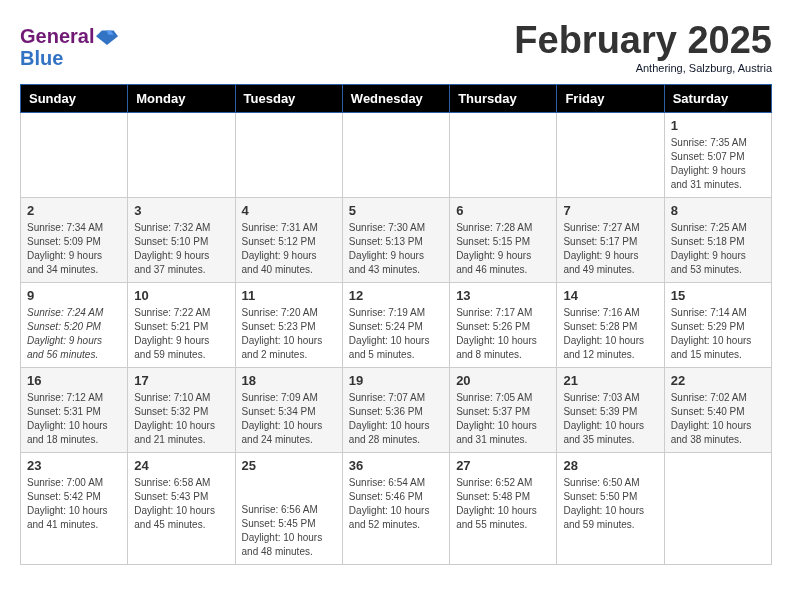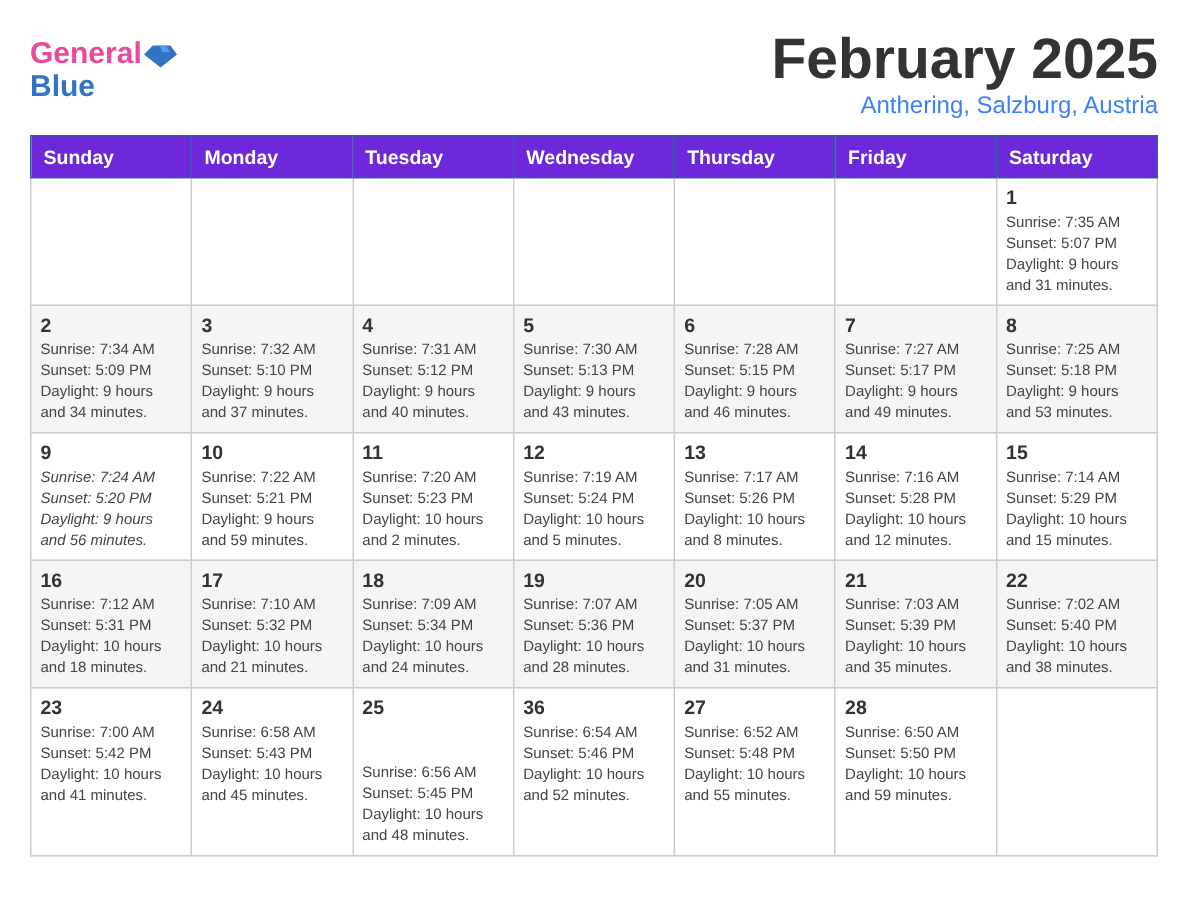--- a/index.html
+++ b/index.html
@@ -25,22 +25,22 @@
     .title-block {
       text-align: right;
     }
     .month-title {
       font-size: 38px;
       font-weight: bold;
       color: #333;
       line-height: 1.1;
     }
     .subtitle {
-      font-size: 16px;
-      color: #3b82f6;
+      font-size: 11px;
+      color: #0f172a;
     }
     .calendar {
       width: 100%;
       border-collapse: collapse;
       border: 1px solid #ccc;
     }
     .calendar th {
       background: #3373c4;
       color: #fff;
       text-align: left;
@@ -73,31 +73,31 @@
     .empty {
       background: #f9f9f9;
     }
     tr:nth-child(odd) td {
       background: #fff;
     }
     tr:nth-child(even) td {
       background: #f5f5f5;
     }
     .calendar thead tr th {
-      background: #6d28d9;
+      background: #000000;
     }
   </style>
 </head>
 <body>
 
 <div class="header">
   <div class="logo">
     <div>
       <div style="display:flex; align-items:center;">
-        <span class="logo-general" style="font-size:20px;font-weight:bold;color:#ec4899;">General</span>
+        <span class="logo-general" style="font-size:20px;font-weight:bold;color:#701a75;">General</span>
         <svg width="22" height="22" viewBox="0 0 30 30" style="margin-left:2px;">
           <polygon points="8,6 24,6 30,14 15,26 0,14" fill="#3373c4"></polygon>
           <polygon points="14,6 20,6 24,12 17,12" fill="#5599ee"></polygon>
         </svg>
       </div>
       <div style="font-size:20px;font-weight:bold;color:#3373c4;line-height:1;">Blue</div>
     </div>
   </div>
   <div class="title-block">
     <div class="month-title">February 2025</div>

